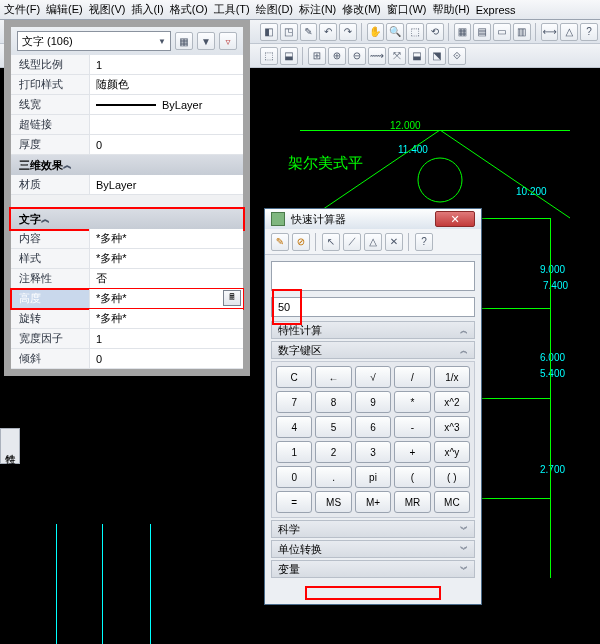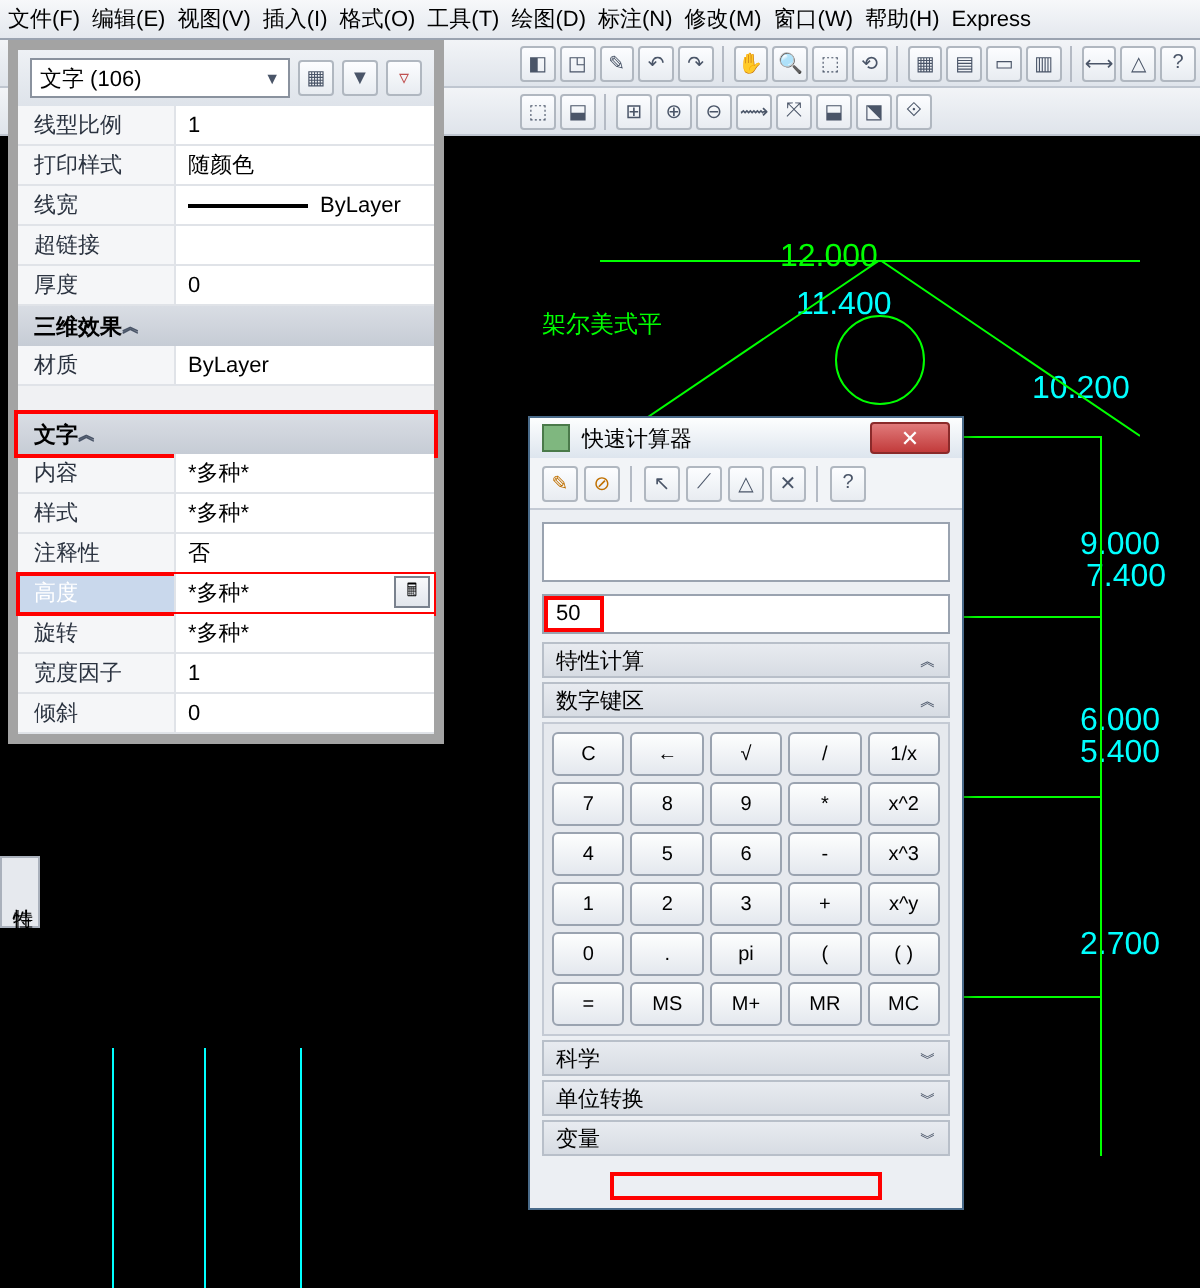--- a/index.html
+++ b/index.html
@@ -5,23 +5,23 @@
 *{margin:0;padding:0;box-sizing:border-box;font-family:"Microsoft YaHei",SimSun,Arial,sans-serif;font-size:11px;color:#000}
 body{width:600px;height:644px;overflow:hidden;background:#000;position:relative}
 .menubar{background:linear-gradient(#f7f8fa,#e4e8ee);height:20px;display:flex;align-items:center;padding:0 4px;gap:6px;border-bottom:1px solid #9aa3b0}
 .menubar span{white-space:nowrap}
 .toolbar{background:linear-gradient(#f2f4f7,#dfe4eb);height:24px;display:flex;align-items:center;gap:2px;padding:0 2px;border-bottom:1px solid #bfc6d0}
 .tbtn{width:18px;height:18px;border:1px solid #b0b7c0;background:linear-gradient(#fcfdff,#e8ecf1);border-radius:2px;display:flex;align-items:center;justify-content:center;font-size:10px;color:#4a5568}
 .tsep{width:2px;height:18px;border-left:1px solid #b4bac4;margin:0 2px}
 .canvas{position:absolute;left:0;top:68px;right:0;bottom:0;background:#000}
 .drawing{position:absolute;right:0;top:0;width:330px;height:576px}
 .dline{position:absolute;background:#0f0}
-.dtxt{position:absolute;color:#0f0;font-size:16px}
+.dtxt{position:absolute;color:#0f0;font-size:10px}
 .dtxt.c{color:#0ff}
-.proppanel{position:absolute;left:4px;top:20px;width:218px;background:#f0f1f3;border:5px solid #a3a3a3}
+.proppanel{position:absolute;left:4px;top:20px;width:246px;background:#f0f1f3;border:7px solid #a3a3a3}
 .pp-head{height:28px;background:linear-gradient(#eef1f5,#dee3ea);display:flex;align-items:center;padding:0 6px;gap:4px}
 .pp-sel{flex:1;height:20px;border:1px solid #8a929e;background:#fff;display:flex;align-items:center;padding:0 4px;justify-content:space-between}
 .pp-head .tbtn{width:18px;height:18px}
 .pgrid{width:100%}
 .prow{display:flex;height:20px;border-bottom:1px solid #e0e3e8}
 .prow .lbl{width:78px;padding:0 8px;display:flex;align-items:center;background:#f5f6f8;color:#2b3340}
 .prow .val{flex:1;padding:0 6px;display:flex;align-items:center;background:#fff;border-left:1px solid #e0e3e8;position:relative}
 .psec{height:20px;background:linear-gradient(#d9dde4,#c6ccd5);padding:0 8px;display:flex;align-items:center;color:#1a2230;font-weight:bold}
 .psec .arr{font-size:9px;color:#4a5568}
 .hl-red{outline:2px solid #f00;outline-offset:-1px}
@@ -31,21 +31,21 @@
 .helptext{padding:6px 10px;height:50px;font-size:11px;color:#2b3340;background:#f5f6f8}
 .sidetabs{position:absolute;left:0;top:428px;width:20px;height:36px;background:#e6e9ee;border:1px solid #aab1bc;writing-mode:vertical-rl;text-align:center;font-size:10px;display:flex;align-items:center;justify-content:center}
 .calc{position:absolute;left:264px;top:208px;width:218px;background:#eceff3;border:1px solid #4a6b8a;box-shadow:2px 2px 6px rgba(0,0,0,.4)}
 .calc-title{height:20px;background:linear-gradient(#fdfefe,#dde5ee);display:flex;align-items:center;padding:0 6px;gap:6px}
 .calc-title .ico{width:14px;height:14px;background:#7fb77f;border:1px solid #4a7a4a}
 .calc-title .ttl{flex:1}
 .calc-close{width:40px;height:16px;background:linear-gradient(#e07a7a,#c23b3b);border:1px solid #8a2a2a;color:#fff;display:flex;align-items:center;justify-content:center;font-size:11px;border-radius:2px}
 .calc-tb{height:26px;background:#f2f4f7;display:flex;align-items:center;gap:3px;padding:0 6px;border-bottom:1px solid #c4cad4}
 .calc-disp{margin:6px;height:30px;background:#fff;border:1px solid #9aa3b0}
 .calc-in{margin:0 6px 4px;height:20px;background:#fff;border:1px solid #9aa3b0;display:flex;align-items:center}
-.calc-in .v{padding:0 4px;border:2px solid #f00;height:18px;display:flex;align-items:center;min-width:30px}
+.calc-in .v{padding:0 4px;border:2px solid #f00;height:36px;display:flex;align-items:center;min-width:30px}
 .calc-sec{margin:2px 6px;height:18px;background:linear-gradient(#e8ebf0,#d7dce3);border:1px solid #b8bfc9;display:flex;align-items:center;justify-content:space-between;padding:0 6px;font-size:10px}
 .keys{margin:2px 6px;background:#e6e9ee;border:1px solid #c4cad4;padding:4px}
 .krow{display:flex;gap:3px;margin-bottom:3px}
 .krow:last-child{margin-bottom:0}
 .key{flex:1;height:22px;background:linear-gradient(#fdfefe,#e4e8ee);border:1px solid #9aa3b0;border-radius:3px;display:flex;align-items:center;justify-content:center;font-size:10px}
 .arr-icon{font-size:8px;color:#4a5568}
 </style>
 </head>
 <body>
 
@@ -103,21 +103,21 @@
 <div class="canvas">
   <div class="drawing">
     <div class="dtxt" style="left:120px;top:52px">12.000</div>
     <div class="dtxt c" style="left:128px;top:76px">11.400</div>
     <div class="dtxt c" style="left:246px;top:118px">10.200</div>
     <div class="dtxt c" style="left:270px;top:196px">9.000</div>
     <div class="dtxt c" style="left:273px;top:212px">7.400</div>
     <div class="dtxt c" style="left:270px;top:284px">6.000</div>
     <div class="dtxt c" style="left:270px;top:300px">5.400</div>
     <div class="dtxt c" style="left:270px;top:396px">2.700</div>
-    <div class="dtxt" style="left:1px;top:86px;font-size:12px">架尔美式平</div>
+    <div class="dtxt" style="left:18px;top:86px;font-size:15px">架尔美式平</div>
 
     <div class="dline" style="left:50px;top:150px;width:230px;height:1px"></div>
     <div class="dline" style="left:50px;top:150px;width:1px;height:360px"></div>
     <div class="dline" style="left:280px;top:150px;width:1px;height:360px"></div>
     <div class="dline" style="left:50px;top:240px;width:230px;height:1px"></div>
     <div class="dline" style="left:50px;top:330px;width:230px;height:1px"></div>
     <div class="dline" style="left:50px;top:430px;width:230px;height:1px"></div>
     <div class="dline" style="left:30px;top:62px;width:270px;height:1px"></div>
 
     <svg style="position:absolute;left:40px;top:62px" width="260" height="90">

